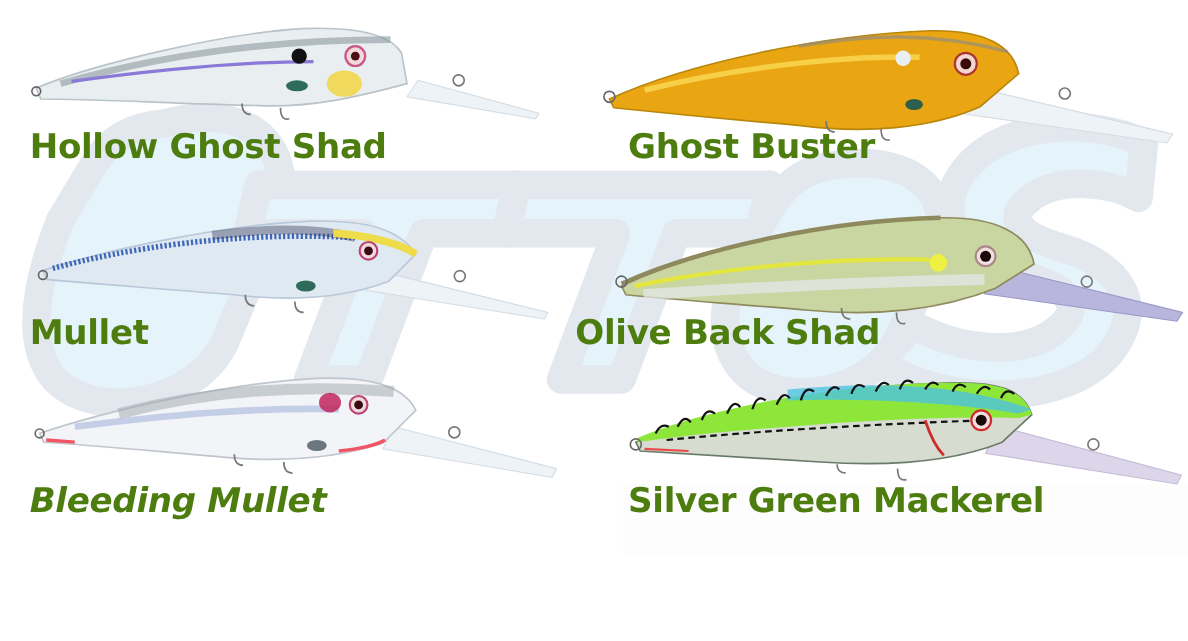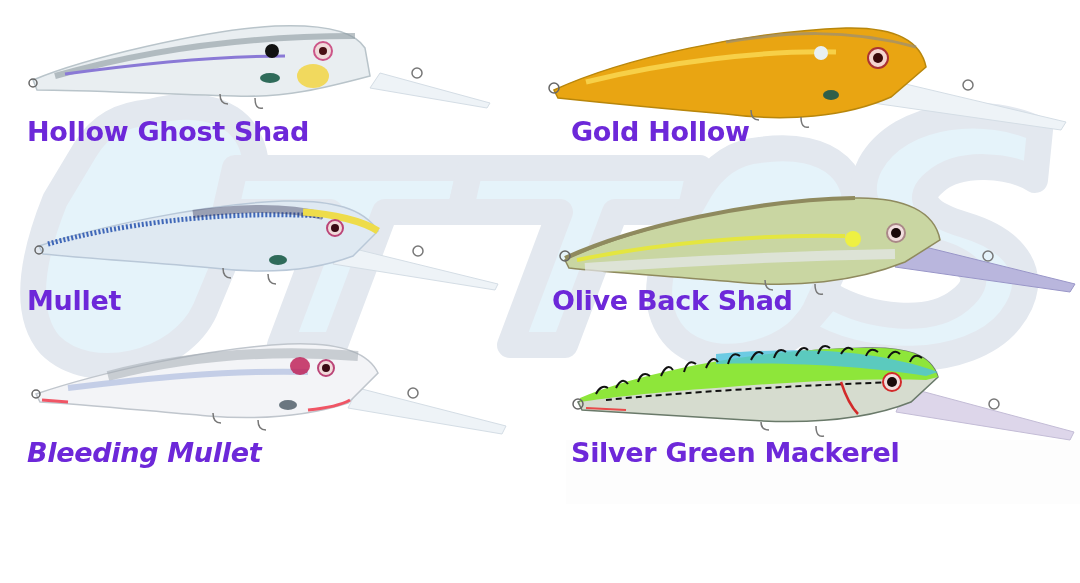--- a/index.html
+++ b/index.html
@@ -5,21 +5,21 @@
   html, body { margin:0; padding:0; }
   body {
     width:1080px; height:583px; overflow:hidden; position:relative;
     background:#ffffff;
     font-family:"DejaVu Sans","Liberation Sans",sans-serif;
   }
   .watermark { position:absolute; left:0; top:0; width:1080px; height:583px; z-index:0; }
   .lure { position:absolute; z-index:1; }
   .label {
     position:absolute; z-index:2; margin:0;
-    font-weight:bold; font-size:27px; color:#6d28d9; letter-spacing:-0.3px;
+    font-weight:bold; font-size:31px; color:#4d7c0f; letter-spacing:-0.3px;
     white-space:nowrap;
   }
   .faint-box { position:absolute; left:566px; top:440px; width:514px; height:64px; background:#fdfdfd; z-index:0; }
 </style>
 </head>
 <body>
 
 <svg class="watermark" viewBox="0 0 1080 583" xmlns="http://www.w3.org/2000/svg">
   <g fill="#e5f3fa" stroke="#e3e8ef" stroke-width="26" stroke-linejoin="round">
 
@@ -61,21 +61,21 @@
   <path d="M180 20 C 240 10, 300 6, 370 25" fill="none" stroke="#8a8a8a" stroke-width="3" opacity="0.6"></path>
   <circle cx="275" cy="31" r="7" fill="#e8f0f4"></circle>
   <ellipse cx="285" cy="73" rx="8" ry="5" fill="#2f5f4a"></ellipse>
   <circle cx="332" cy="36" r="10" fill="#f4d6d0" stroke="#a33" stroke-width="2"></circle>
   <circle cx="332" cy="36" r="5" fill="#3a0a0a"></circle>
   <circle cx="8" cy="66" r="5" fill="none" stroke="#666" stroke-width="1.5"></circle>
   <path d="M205 88 q 0 10 8 10" fill="none" stroke="#777" stroke-width="1.5"></path>
   <path d="M255 95 q 0 12 8 10" fill="none" stroke="#777" stroke-width="1.5"></path>
   <circle cx="422" cy="63" r="5" fill="none" stroke="#777" stroke-width="1.5"></circle>
 </svg>
-<h2 class="label" style="left:571px; top:116px;">Gold Hollow</h2>
+<h2 class="label" style="left:571px; top:116px;">Ghost Buster</h2>
 
 <svg class="lure" style="left:33px; top:196px;" width="475" height="95" viewBox="0 0 475 95">
   <path d="M310 50 L 465 88 L 462 94 L 300 68 Z" fill="#eef3f7" stroke="#d4dde5" stroke-width="1"></path>
   <path d="M6 50 C 60 32, 170 8, 250 5 C 300 4, 330 12, 345 35 L 320 60 C 280 75, 230 78, 180 72 C 110 66, 50 62, 10 58 Z" fill="#dfe9f2" stroke="#b9c8d8" stroke-width="1.5"></path>
   <path d="M15 48 C 80 30, 180 14, 290 20" fill="none" stroke="#3f67b8" stroke-width="5" stroke-dasharray="2 2"></path>
   <path d="M160 18 C 220 10, 260 12, 290 20" fill="none" stroke="#335" stroke-width="8" opacity="0.4"></path>
   <path d="M270 16 C 300 18, 330 25, 345 35" fill="none" stroke="#eedc4a" stroke-width="7"></path>
   <ellipse cx="245" cy="64" rx="9" ry="5" fill="#2f6b5a"></ellipse>
   <circle cx="302" cy="32" r="8" fill="#f1dada" stroke="#b47" stroke-width="2"></circle>
   <circle cx="302" cy="32" r="4" fill="#3a0a14"></circle>
@@ -93,21 +93,21 @@
   <path d="M22 68 C 100 52, 200 42, 290 44" fill="none" stroke="#e4e640" stroke-width="4"></path>
   <path d="M30 76 C 120 70, 220 64, 340 62" fill="none" stroke="#e6e8ec" stroke-width="10" opacity="0.7"></path>
   <circle cx="298" cy="47" r="8" fill="#eef042"></circle>
   <circle cx="341" cy="41" r="9" fill="#f1dede" stroke="#a88" stroke-width="2"></circle>
   <circle cx="341" cy="41" r="5" fill="#1a0a0a"></circle>
   <circle cx="10" cy="64" r="5" fill="none" stroke="#666" stroke-width="1.5"></circle>
   <path d="M210 88 q 0 10 8 10" fill="none" stroke="#777" stroke-width="1.5"></path>
   <path d="M260 92 q 0 12 8 10" fill="none" stroke="#777" stroke-width="1.5"></path>
   <circle cx="433" cy="64" r="5" fill="none" stroke="#777" stroke-width="1.5"></circle>
 </svg>
-<h2 class="label" style="left:552px; top:285px;">Olive Back Shad</h2>
+<h2 class="label" style="left:523px; top:285px;">Olive Back Shad</h2>
 
 <svg class="lure" style="left:28px; top:338px;" width="485" height="100" viewBox="0 0 485 100">
   <path d="M330 50 L 478 88 L 474 96 L 320 70 Z" fill="#eef3f7" stroke="#d4dde5" stroke-width="1"></path>
   <path d="M8 56 C 70 35, 180 10, 260 6 C 310 4, 340 14, 350 35 L 320 65 C 280 78, 230 82, 180 78 C 110 72, 50 66, 12 64 Z" fill="#f3f4f7" stroke="#c0c6cd" stroke-width="1.5"></path>
   <path d="M80 38 C 150 20, 230 10, 330 18" fill="none" stroke="#9da6ae" stroke-width="10" opacity="0.5"></path>
   <path d="M40 50 C 120 40, 200 32, 280 34" fill="none" stroke="#b8c4e2" stroke-width="6" opacity="0.8"></path>
   <ellipse cx="272" cy="28" rx="10" ry="9" fill="#c0245a" opacity="0.85"></ellipse>
   <path d="M280 72 C 300 70, 315 66, 322 62" fill="none" stroke="#f05565" stroke-width="3"></path>
   <path d="M14 62 L 40 64" stroke="#f05565" stroke-width="3"></path>
   <ellipse cx="260" cy="67" rx="9" ry="5" fill="#6a7680"></ellipse>

